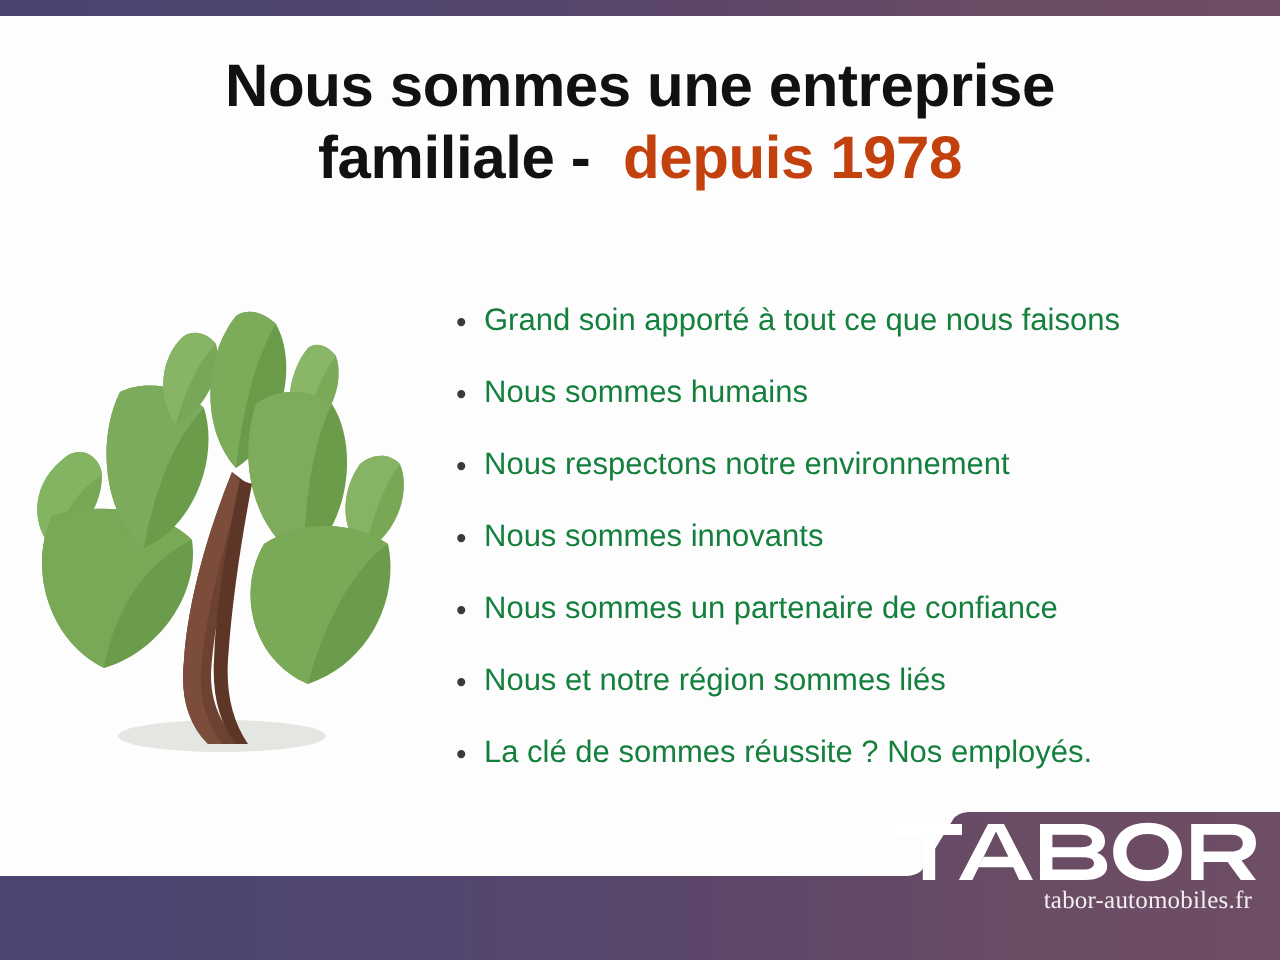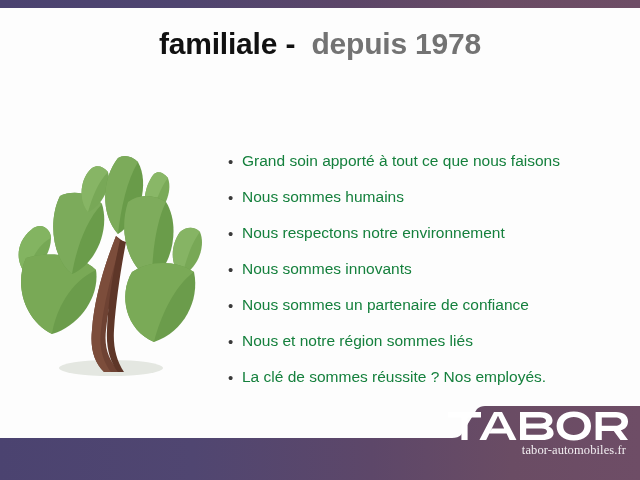--- a/index.html
+++ b/index.html
@@ -43,21 +43,21 @@
     line-height: 36px;
     font-weight: bold;
     color: #111111;
     letter-spacing: -0.2px;
   }
   #headline .line {
     display: block;
     white-space: nowrap;
   }
   #headline .since {
-    color: #737373;
+    color: #c2410c;
   }
   #headline .dash {
     color: #111111;
   }
 
   
   #tree-illustration {
     position: absolute;
     left: 8px;
     top: 150px;
@@ -140,20 +140,21 @@
   }
 </style>
 </head>
 <body>
 
 <div id="slide">
 
   <div id="top-strip"></div>
 
   <div id="headline">
+    <span class="line">Nous sommes une entreprise</span>
     <span class="line"><span>familiale</span><span class="dash">&nbsp;</span><span class="dash">-</span><span>&nbsp;&nbsp;</span><span class="since">depuis 1978</span></span>
   </div>
 
   <div id="tree-illustration">
     <svg viewBox="0 0 205 245" xmlns="http://www.w3.org/2000/svg">
 
       <ellipse cx="103" cy="218" rx="52" ry="8" fill="#e4e7e1"></ellipse>
 
       <g>
 

